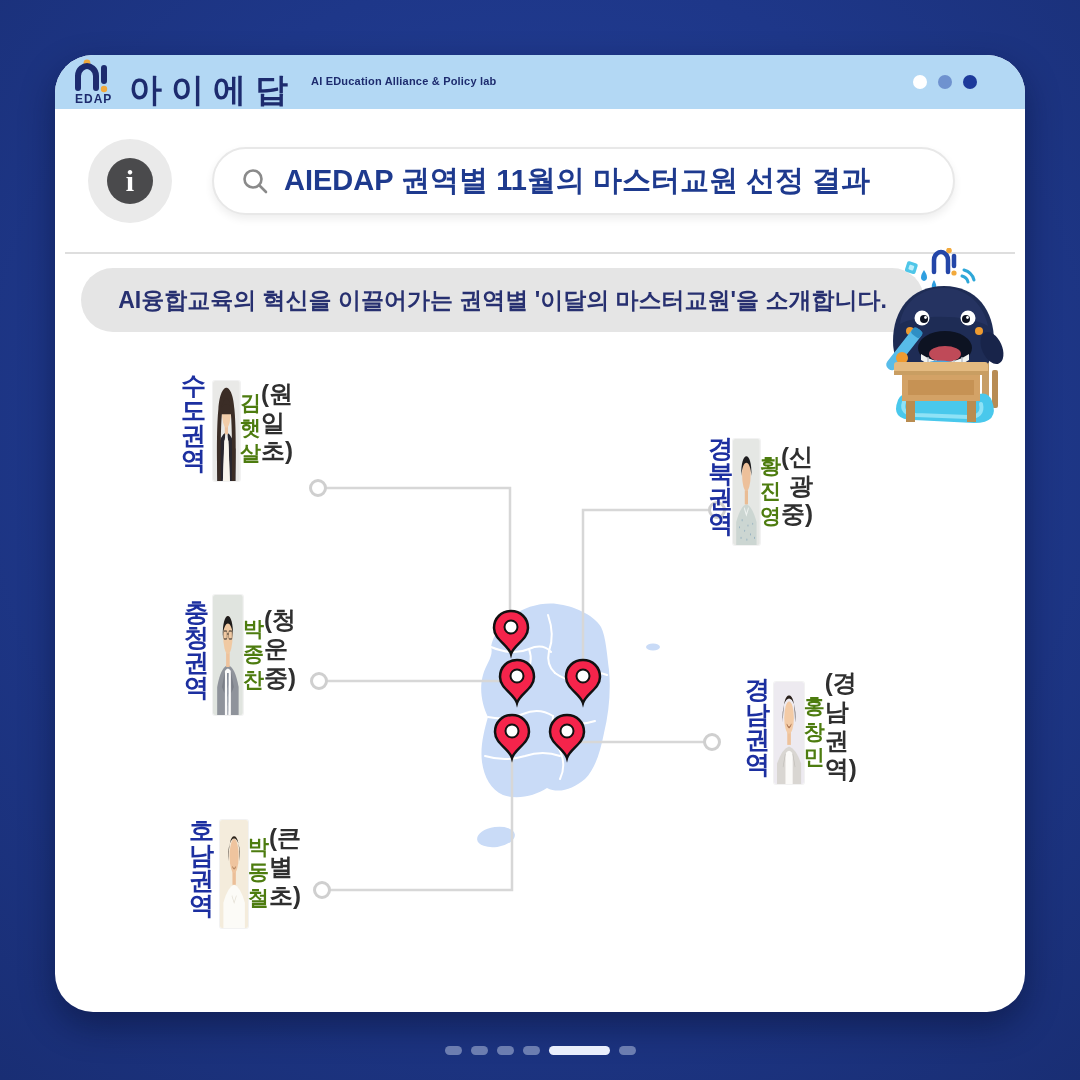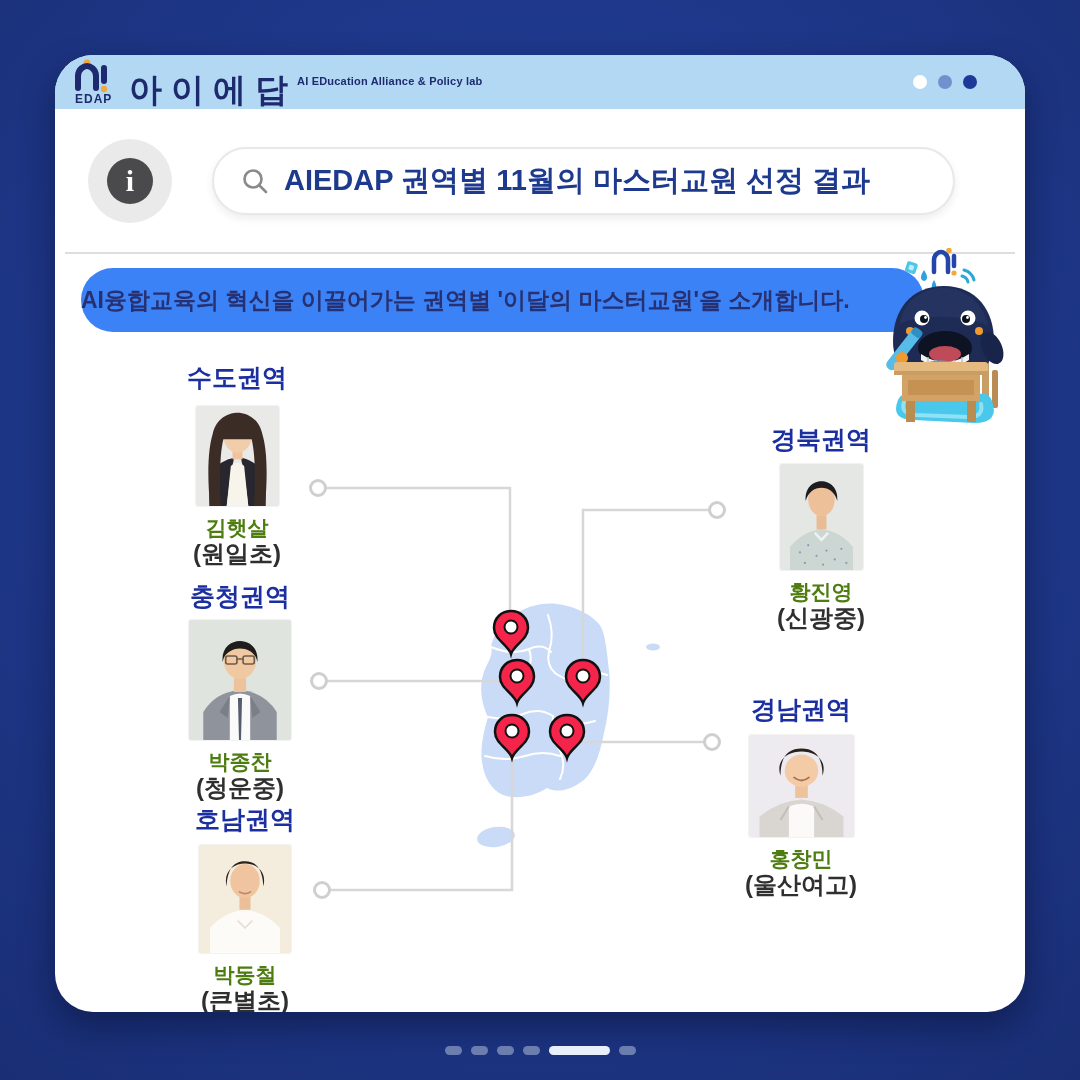--- a/index.html
+++ b/index.html
@@ -21,21 +21,21 @@
     box-shadow:0 14px 34px rgba(5,12,40,.45);
   }
   .titlebar{
     position:absolute;left:0;top:0;width:100%;height:54px;
     background:#b3d8f4;display:flex;align-items:center;
   }
   .logo{display:flex;align-items:flex-end;gap:10px;margin-left:18px;}
   .logo-mark{width:46px;height:46px;flex:0 0 auto;margin-bottom:2px;}
   .logo-text{display:flex;flex-direction:row;line-height:1;}
   .logo-kr{font-size:33px;font-weight:800;color:#1d2b6e;letter-spacing:9px;}
-  .logo-sub{font-size:11px;font-weight:700;color:#1d2b6e;margin-top:3px;letter-spacing:.2px;}
+  .logo-sub{font-size:11px;font-weight:700;color:#1d2b6e;margin-top:3px;letter-spacing:.2px;margin-left:14px;}
   .window-dots{position:absolute;right:48px;top:50%;transform:translateY(-50%);display:flex;gap:11px;}
   .wdot{width:14px;height:14px;border-radius:50%;}
   .wdot.d1{background:#ffffff;}
   .wdot.d2{background:#6f92cf;}
   .wdot.d3{background:#1d3a9b;}
 
   
   .info-badge{
     position:absolute;left:33px;top:84px;width:84px;height:84px;border-radius:50%;
     background:#eaeaea;display:flex;align-items:center;justify-content:center;
@@ -51,44 +51,44 @@
     box-shadow:0 4px 8px rgba(0,0,0,.07);
     display:flex;align-items:center;box-sizing:border-box;padding:0 26px;gap:14px;
   }
   .search-glyph{flex:0 0 auto;}
   .search-text{font-size:29px;font-weight:700;color:#1e3a8e;white-space:nowrap;}
   .divider{position:absolute;left:10px;top:197px;width:950px;height:2px;background:#dedede;}
 
   
   .banner{
     position:absolute;left:26px;top:213px;width:843px;height:64px;border-radius:32px;
-    background:#3b82f6;display:flex;align-items:center;
+    background:#e5e5e5;display:flex;align-items:center;justify-content:center;
   }
   .banner-text{font-size:23px;font-weight:700;color:#273070;white-space:nowrap;}
 
   
   .mascot{position:absolute;left:813px;top:193px;width:152px;height:178px;}
 
   
-  .region-card{position:absolute;display:flex;flex-direction:column;align-items:center;}
+  .region-card{position:absolute;display:flex;flex-direction:row;align-items:center;}
   .region-title{font-size:25px;font-weight:800;color:#1c2fa0;line-height:1;}
   .photo{border-radius:2px;overflow:hidden;box-shadow:0 0 0 1px rgba(0,0,0,.05);}
   .photo svg{display:block;width:100%;height:100%;}
   .teacher-name{font-size:21px;font-weight:700;color:#4d7c0f;margin-top:9px;line-height:1.2;}
   .teacher-school{font-size:24px;font-weight:700;color:#2f2f2f;line-height:1.2;}
 
   .card-sudo{left:126px;top:310px;width:112px;}
   .card-sudo .photo{width:83px;height:100px;margin-top:16px;}
   .card-chungcheong{left:129px;top:529px;width:112px;}
   .card-chungcheong .photo{width:102px;height:120px;margin-top:11px;}
   .card-honam{left:134px;top:752px;width:112px;}
   .card-honam .photo{width:92px;height:108px;margin-top:13px;}
-  .card-gyeongbuk{left:710px;top:372px;width:112px;}
+  .card-gyeongbuk{left:646px;top:372px;width:112px;text-align:right;}
   .card-gyeongbuk .photo{width:83px;height:106px;margin-top:12px;}
-  .card-gyeongnam{left:690px;top:642px;width:112px;}
+  .card-gyeongnam{left:690px;top:614px;width:112px;}
   .card-gyeongnam .photo{width:105px;height:102px;margin-top:13px;}
 
   
   .map-layer{position:absolute;left:0;top:0;width:970px;height:957px;pointer-events:none;}
 
   
   .pagination{
     position:absolute;left:0;top:1044px;width:1080px;height:12px;
     display:flex;align-items:center;justify-content:center;gap:9px;
   }
@@ -356,21 +356,21 @@
           <path d="M38,120 L38,84 Q50,78 62,84 L62,120 Z" fill="#fbfaf8"></path>
           <path d="M38,84 L30,100" stroke="#c2bfba" stroke-width="2" fill="none"></path>
           <path d="M62,84 L70,100" stroke="#c2bfba" stroke-width="2" fill="none"></path>
           <rect x="44" y="58" width="12" height="16" fill="#eec29b"></rect>
           <ellipse cx="50" cy="42" rx="16" ry="19" fill="#f3cba6"></ellipse>
           <path d="M30,48 C20,10 80,10 70,48 C70,24 62,16 50,16 C38,16 30,24 30,48 Z" fill="#2a211c"></path>
           <path d="M43,50 Q50,57 57,50" fill="none" stroke="#a9714e" stroke-width="2" stroke-linecap="round"></path>
         </svg>
       </div>
       <div class="teacher-name">홍창민</div>
-      <div class="teacher-school">(울산여고)</div>
+      <div class="teacher-school">(경남권역)</div>
     </div>
 
   </div>
 
   <div class="pagination">
     <span class="pdash"></span>
     <span class="pdash"></span>
     <span class="pdash"></span>
     <span class="pdash"></span>
     <span class="pdash active"></span>

